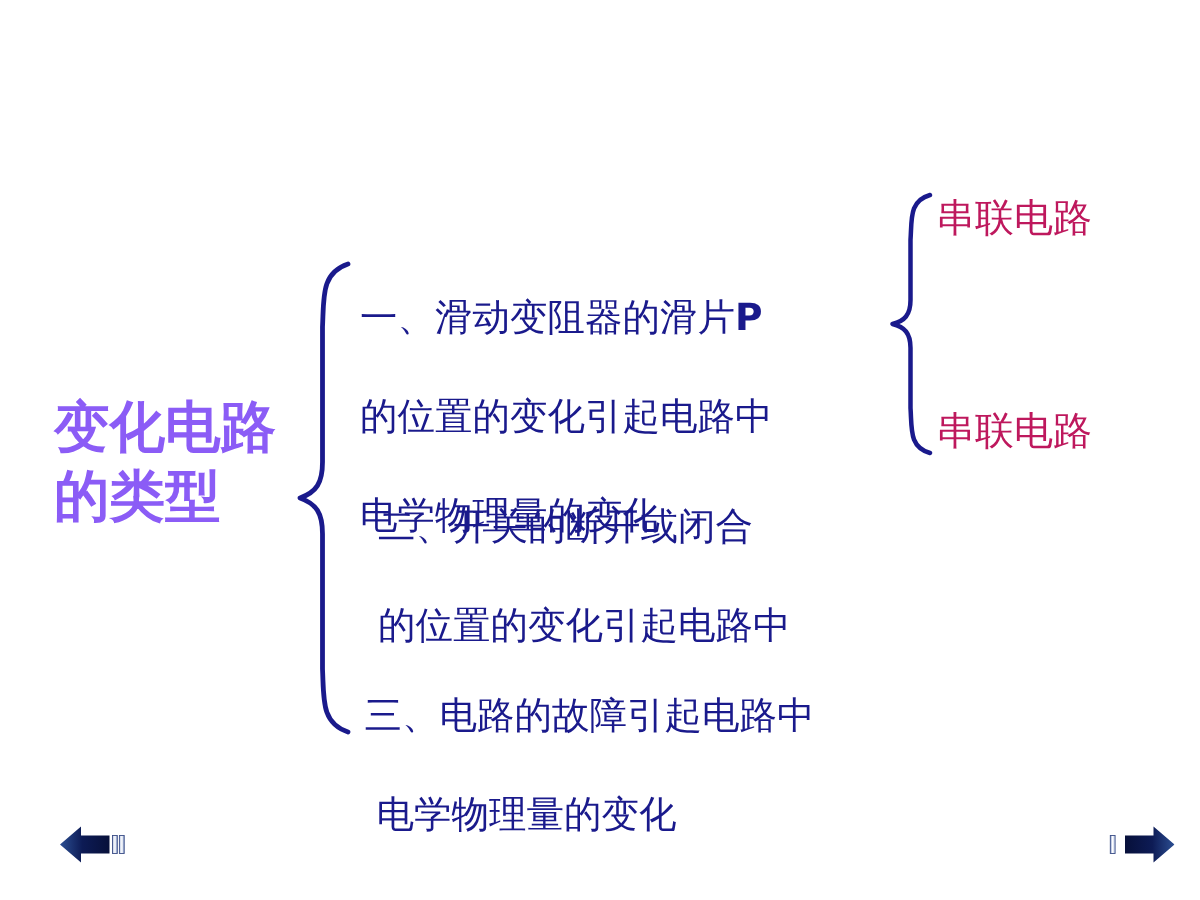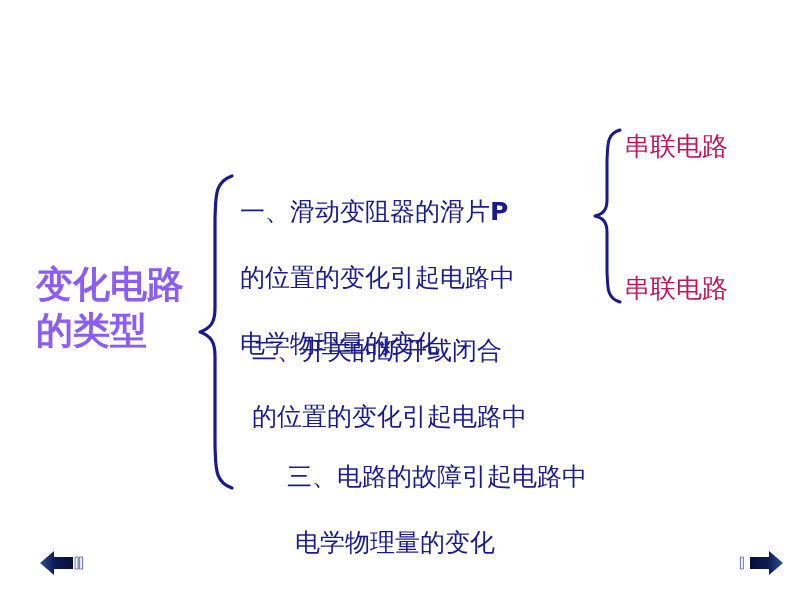--- a/index.html
+++ b/index.html
@@ -68,21 +68,20 @@
   }
   .branch-2 {
     left: 252px;
     top: 301px;
     width: 330px;
   }
   .branch-3 {
     left: 243px;
     top: 427px;
     width: 345px;
-    margin-left: 44px;
   }
   .branch-3 .l2 { padding-left: 8px; display: block; }
 
   .p-letter { font-weight: bold; }
 
   
   .leaf {
     position: absolute;
     color: #be185d;
     font-size: 26px;

